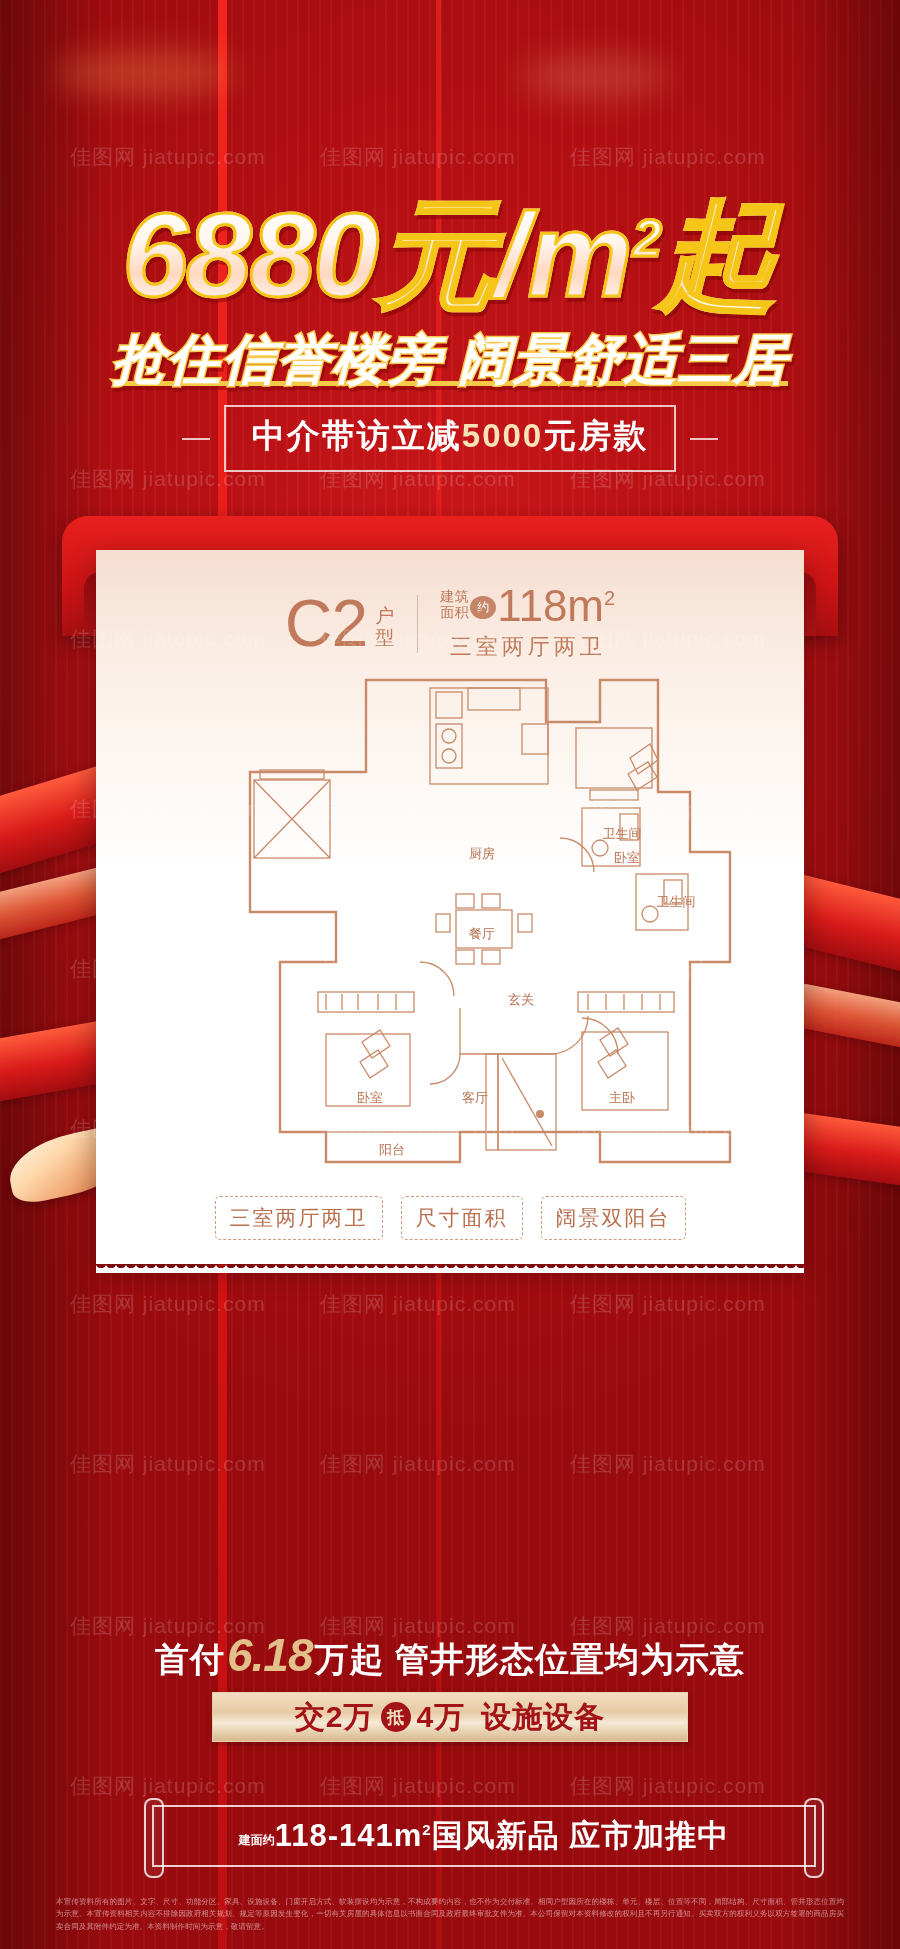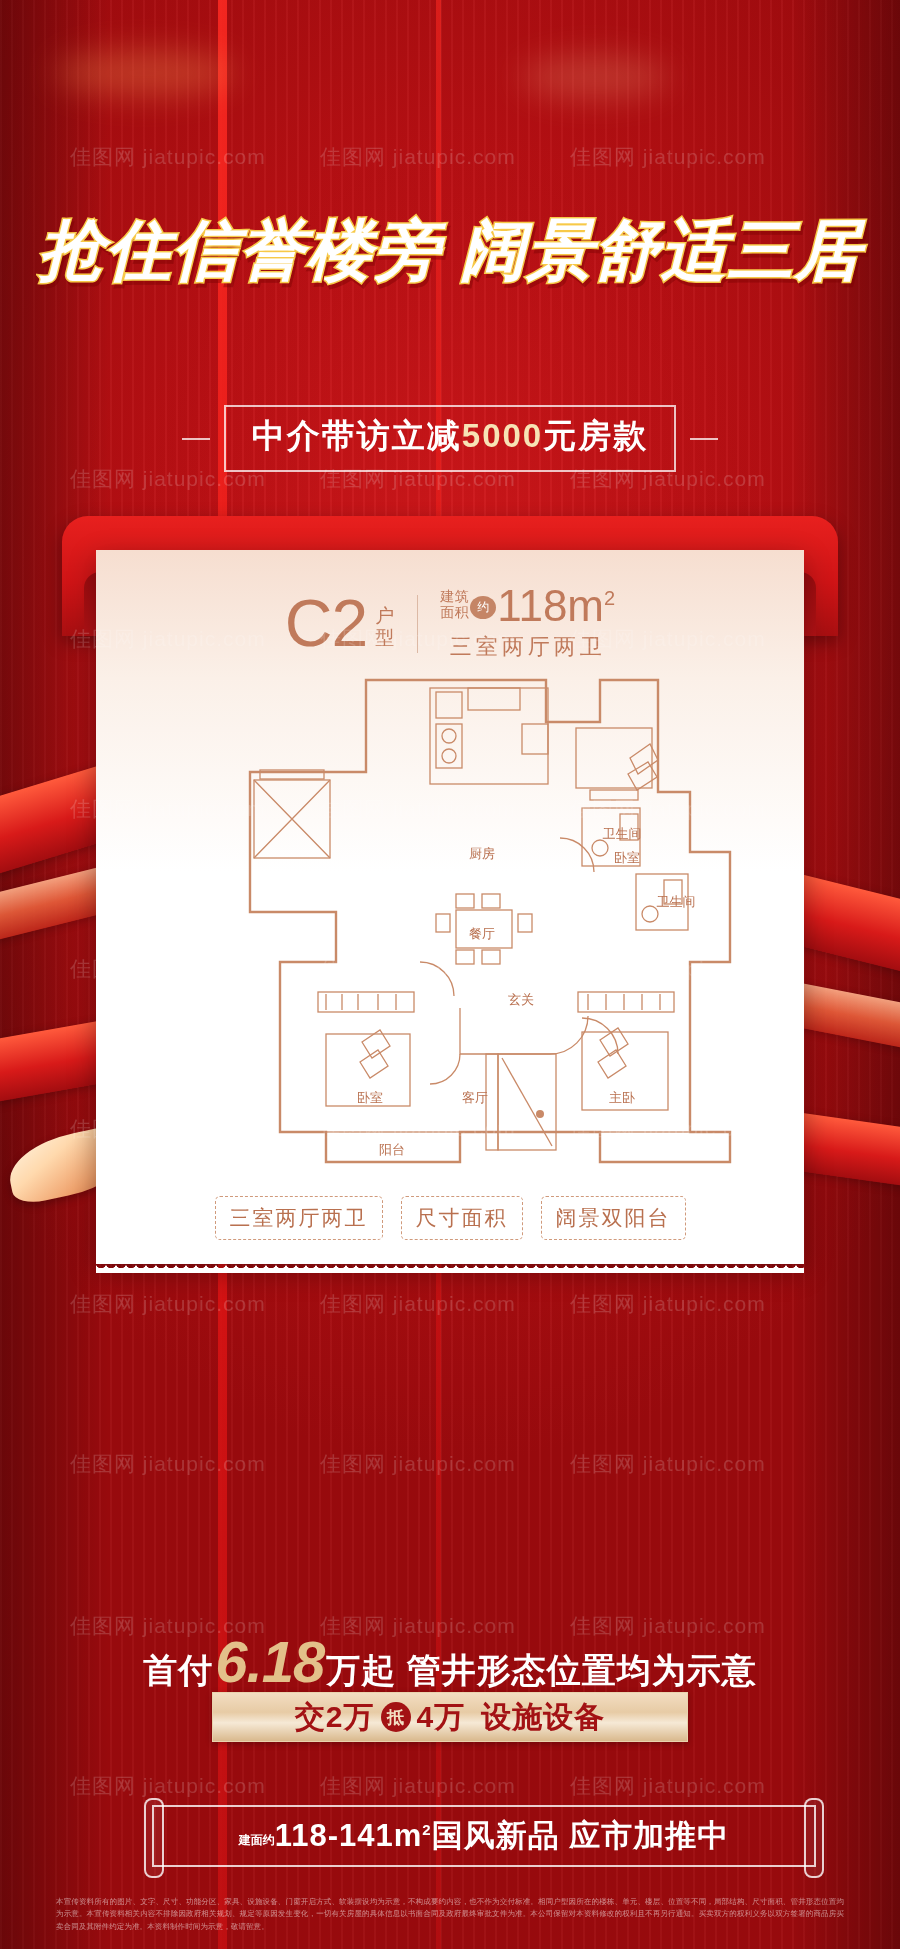--- a/index.html
+++ b/index.html
@@ -84,28 +84,29 @@
     -webkit-text-stroke:3px #f5c518;
     paint-order:stroke fill;
     filter:drop-shadow(2px 4px 0 rgba(120,0,0,.45));
     display:inline-block;
   }
   .price-line .sup { font-size:52px; vertical-align:super; }
   .price-line .cn  { font-style:italic; letter-spacing:0; }
 
   .sub-line {
     margin-top:10px;
-    font-size:66px;
+    font-size:54px;
     font-weight:bold;
     font-style:italic;
     letter-spacing:1px;
     color:#ffffff;
     -webkit-text-stroke:3px #f7c948;
     paint-order:stroke fill;
     filter:drop-shadow(2px 4px 0 rgba(120,0,0,.40));
+    text-decoration:underline;
   }
 
   
   .discount-strip {
     position:absolute; left:0; right:0; top:405px; z-index:20;
     display:flex; align-items:center; justify-content:center; gap:14px;
   }
   .dash { width:28px; height:2px; background:rgba(255,255,255,.75); }
   .discount-box {
     border:2px solid rgba(255,255,255,.75);
@@ -177,21 +178,21 @@
     border:1px dashed #d09a7c; border-radius:5px;
     padding:7px 14px; font-size:21px; color:#b9704f; letter-spacing:2px;
   }
 
   
   .promo1 {
     position:absolute; left:0; right:0; top:1628px; text-align:center; z-index:20;
     font-size:34px; font-weight:bold; color:#ffffff; letter-spacing:1px;
   }
   .promo1 .big {
-    font-size:58px; font-style:italic; font-weight:bold;
+    font-size:46px; font-style:italic; font-weight:bold;
     color:#e3c08a; letter-spacing:-1px; margin:0 2px;
   }
 
   .gold-bar {
     position:absolute; left:212px; top:1692px; width:476px; height:50px; z-index:20;
     background:linear-gradient(180deg,#f3ddc2 0%,#e7cba5 40%,#f6e9d6 62%,#d9b98d 100%);
     border:1px solid #e9d3ae;
     display:flex; align-items:center; justify-content:center; gap:3px;
     box-shadow:0 2px 6px rgba(0,0,0,.25);
   }
@@ -239,20 +240,21 @@
 
 <div class="ribbon ribbon-l1"></div>
 <div class="ribbon ribbon-l2"></div>
 <div class="ribbon ribbon-l3"></div>
 <div class="ribbon ribbon-r1"></div>
 <div class="ribbon ribbon-r2"></div>
 <div class="ribbon ribbon-r3"></div>
 <div class="curl"></div>
 
 <div class="headline-wrap">
+  <div class="price-line"><span>6880</span><span class="cn">元/m</span><span class="sup">2</span><span class="cn">起</span></div>
   <div class="sub-line">抢住信誉楼旁 阔景舒适三居</div>
 </div>
 
 <div class="discount-strip">
   <div class="dash"></div>
   <div class="discount-box"><span>中介带访立减</span><span class="gold">5000</span><span>元房款</span></div>
   <div class="dash"></div>
 </div>
 
 <div class="card-shadow"></div>

